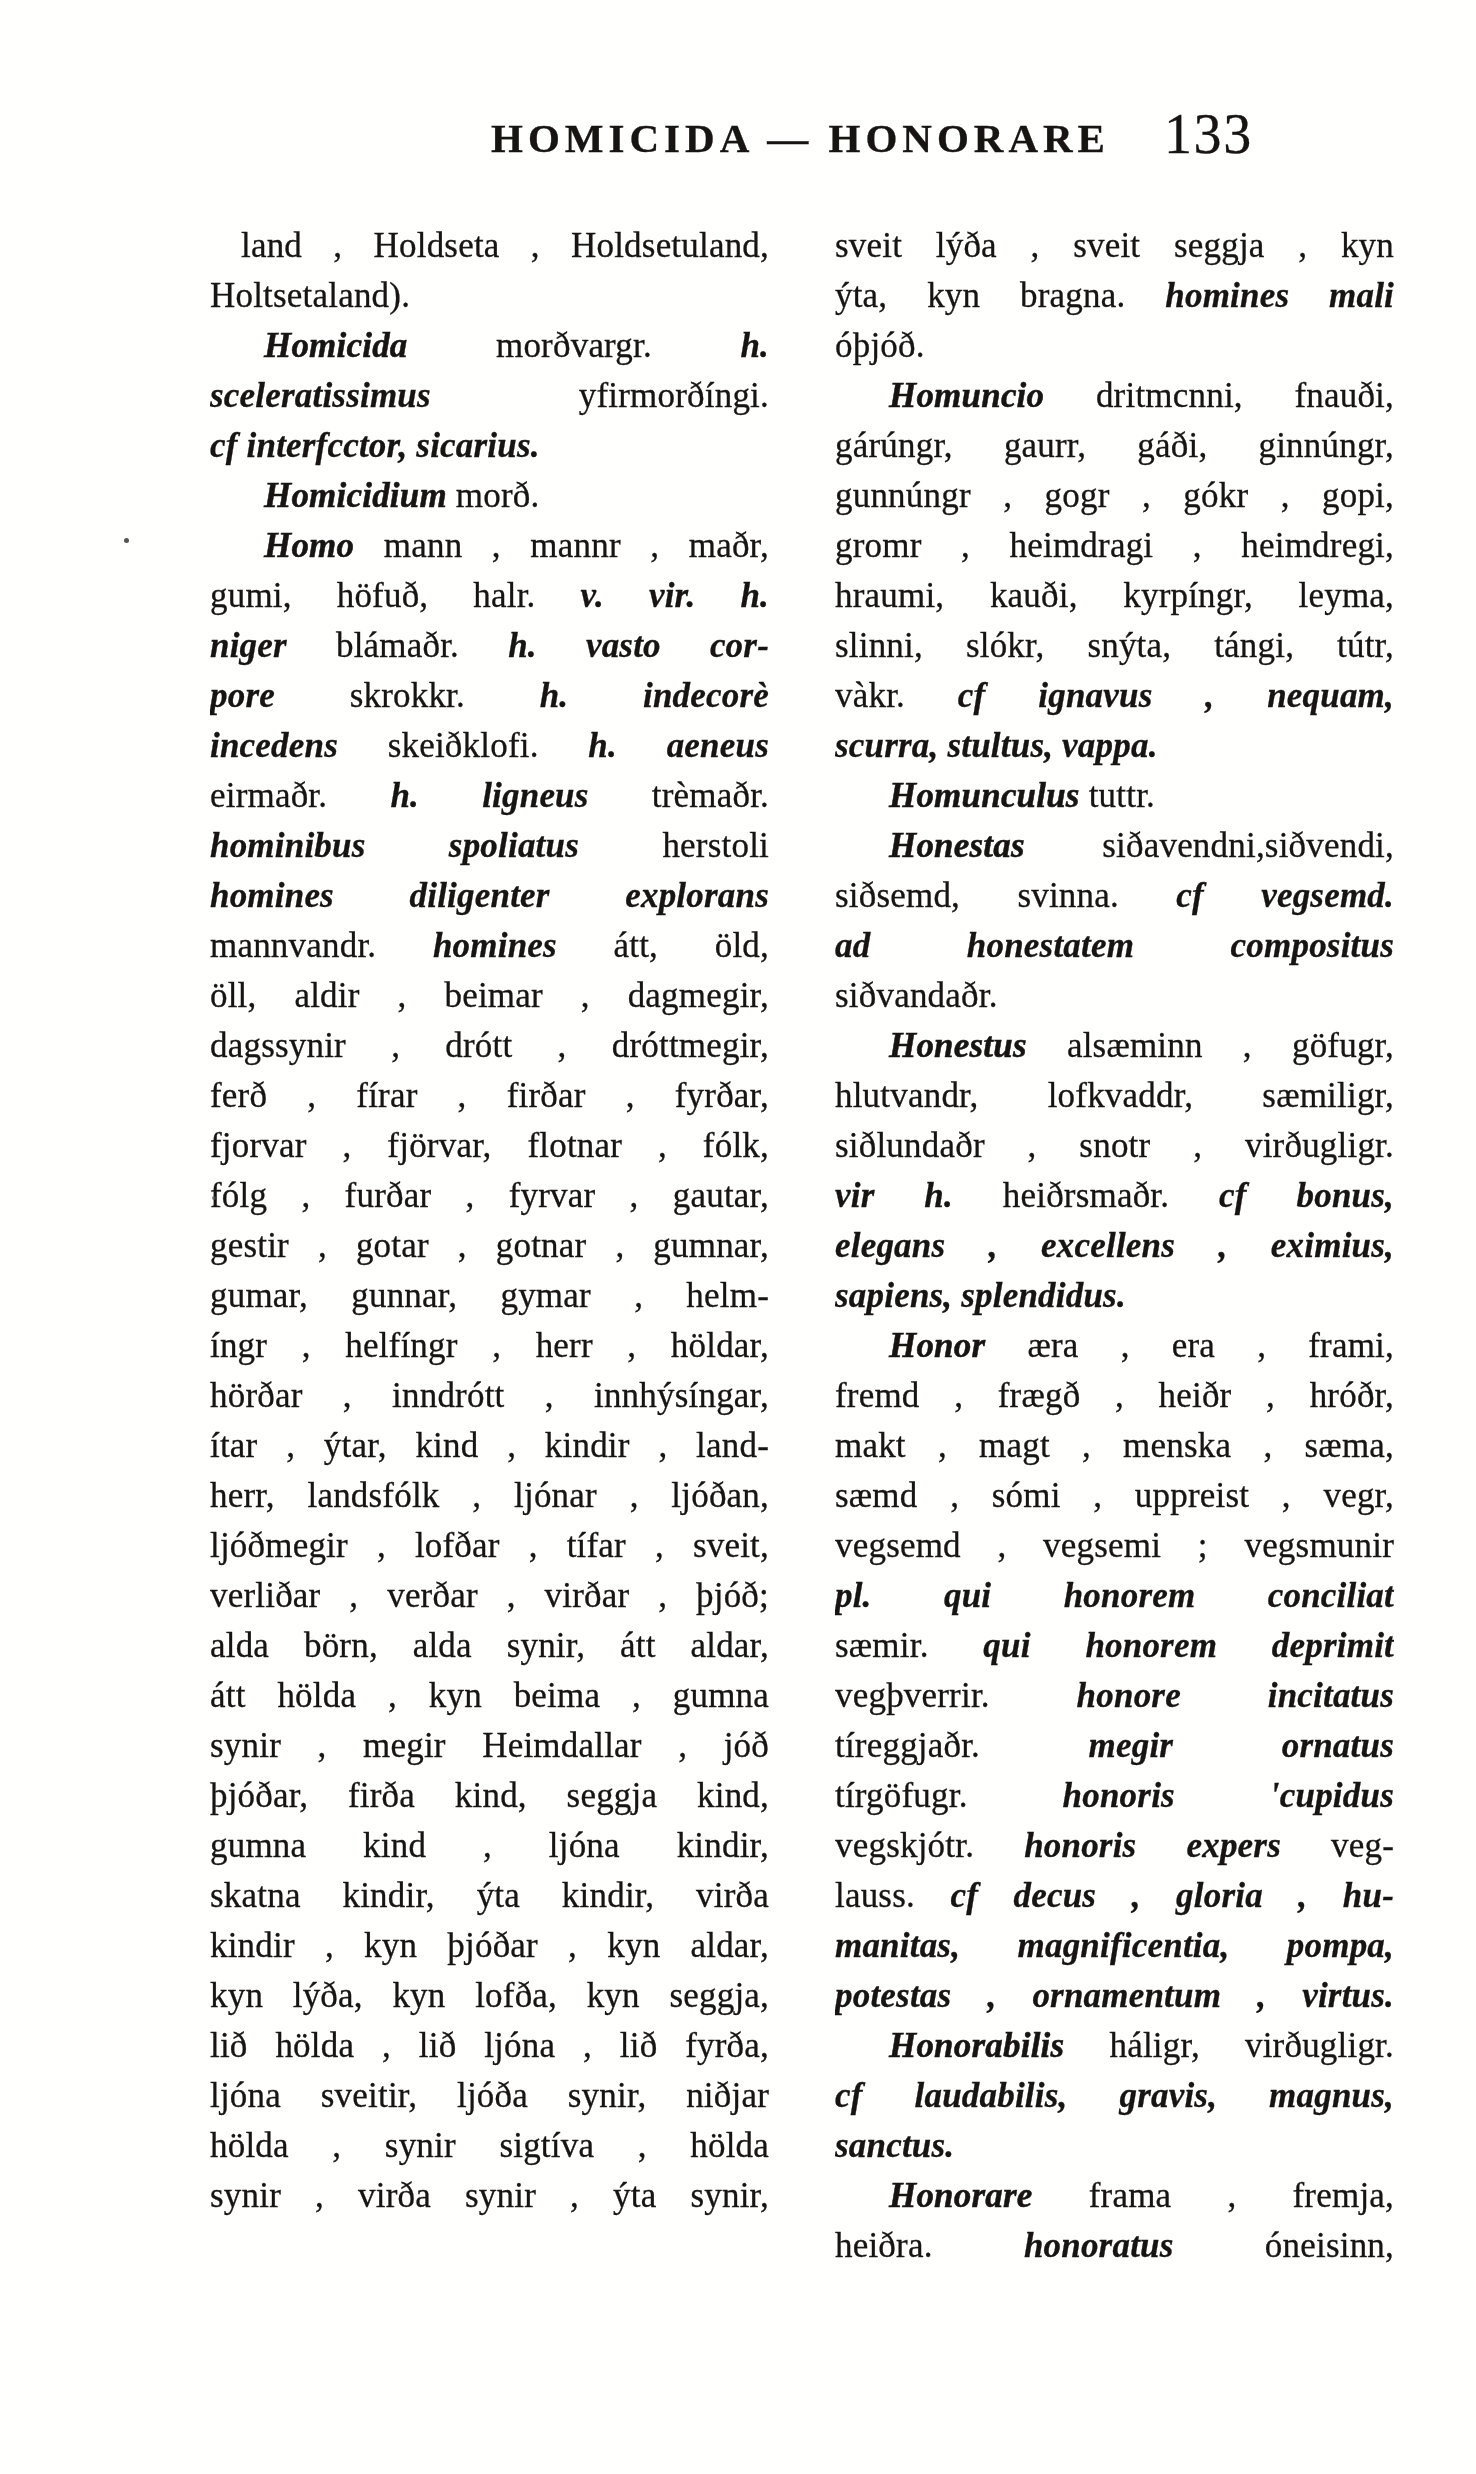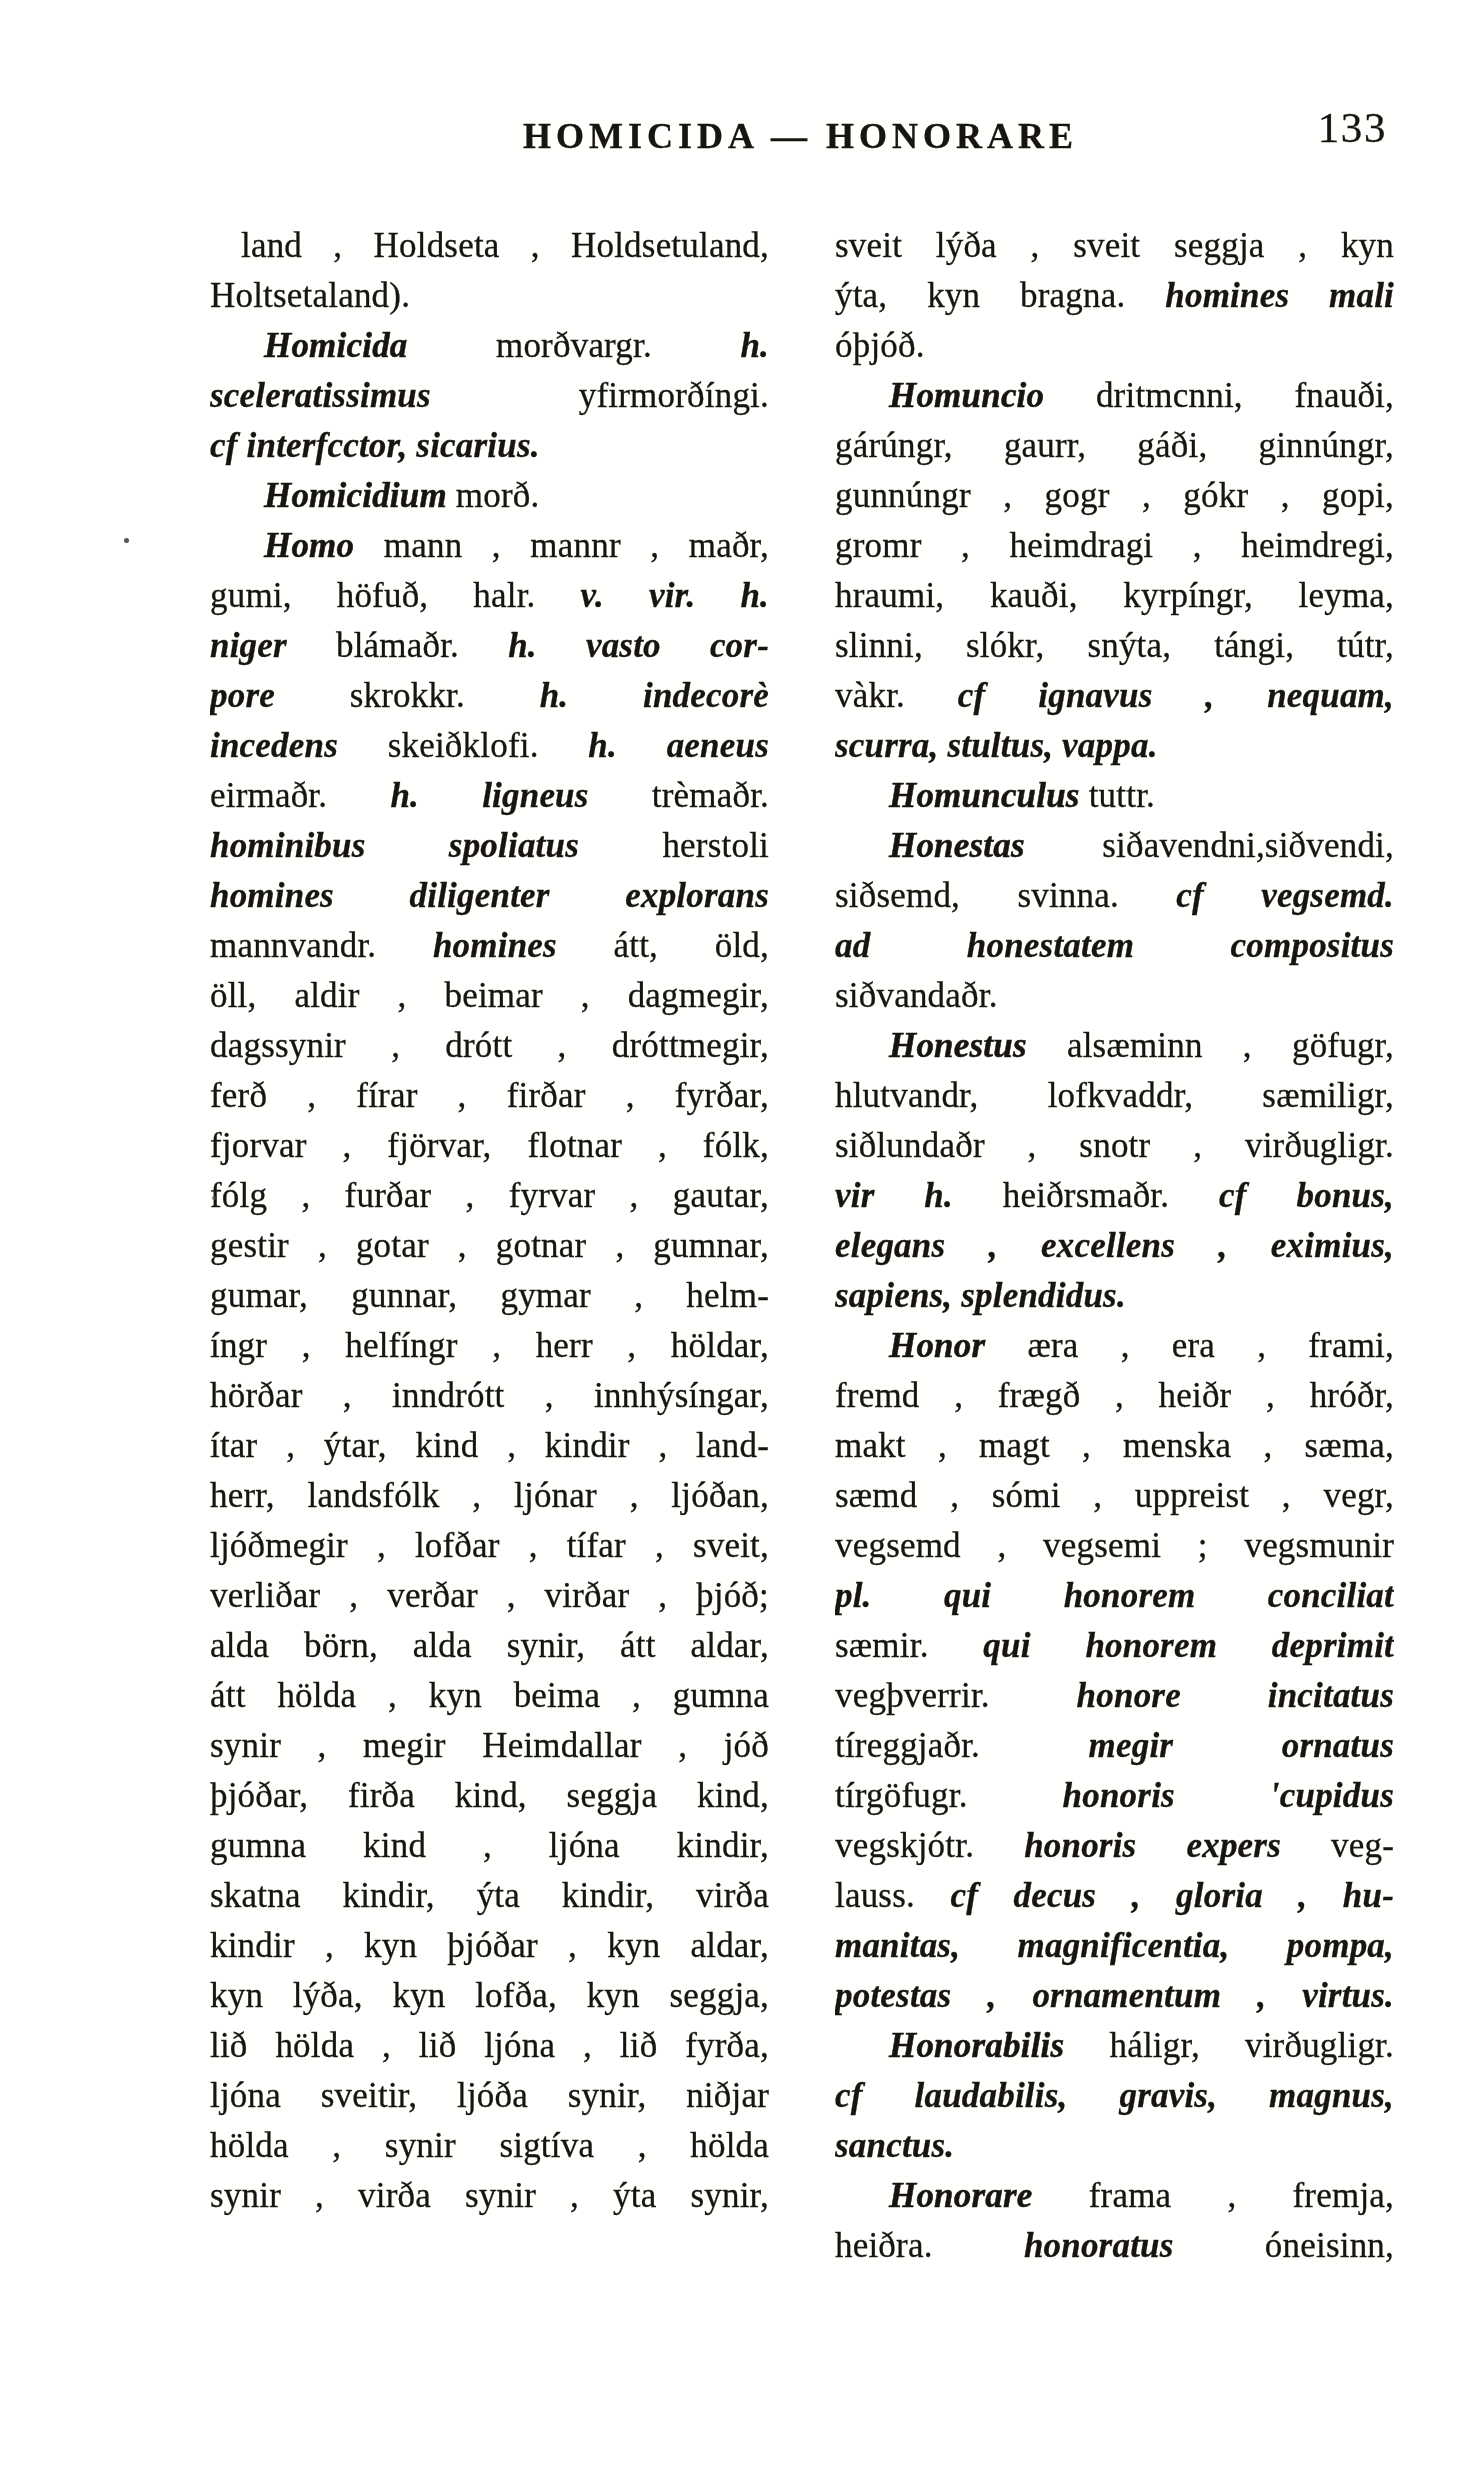--- a/index.html
+++ b/index.html
@@ -12,33 +12,33 @@
     color: #171412;
     -webkit-text-stroke: 0.3px #171412;
     overflow: hidden;
   }
   .head-title {
     position: absolute;
     left: 210px;
     top: 118px;
     width: 1181px;
     text-align: center;
-    font-size: 36px;
+    font-size: 41px;
     font-weight: bold;
     letter-spacing: 5px;
     line-height: 1;
     white-space: nowrap;
   }
   .folio {
     position: absolute;
-    left: 1214px;
+    left: 1164px;
     top: 106px;
     width: 173px;
-    text-align: right;
-    font-size: 43px;
+    text-align: left;
+    font-size: 56px;
     line-height: 1;
     letter-spacing: 1.6px;
   }
   .col {
     position: absolute;
     top: 221px;
     width: 559px;
   }
   .col.left  { left: 210px; }
   .col.right { left: 835px; }

